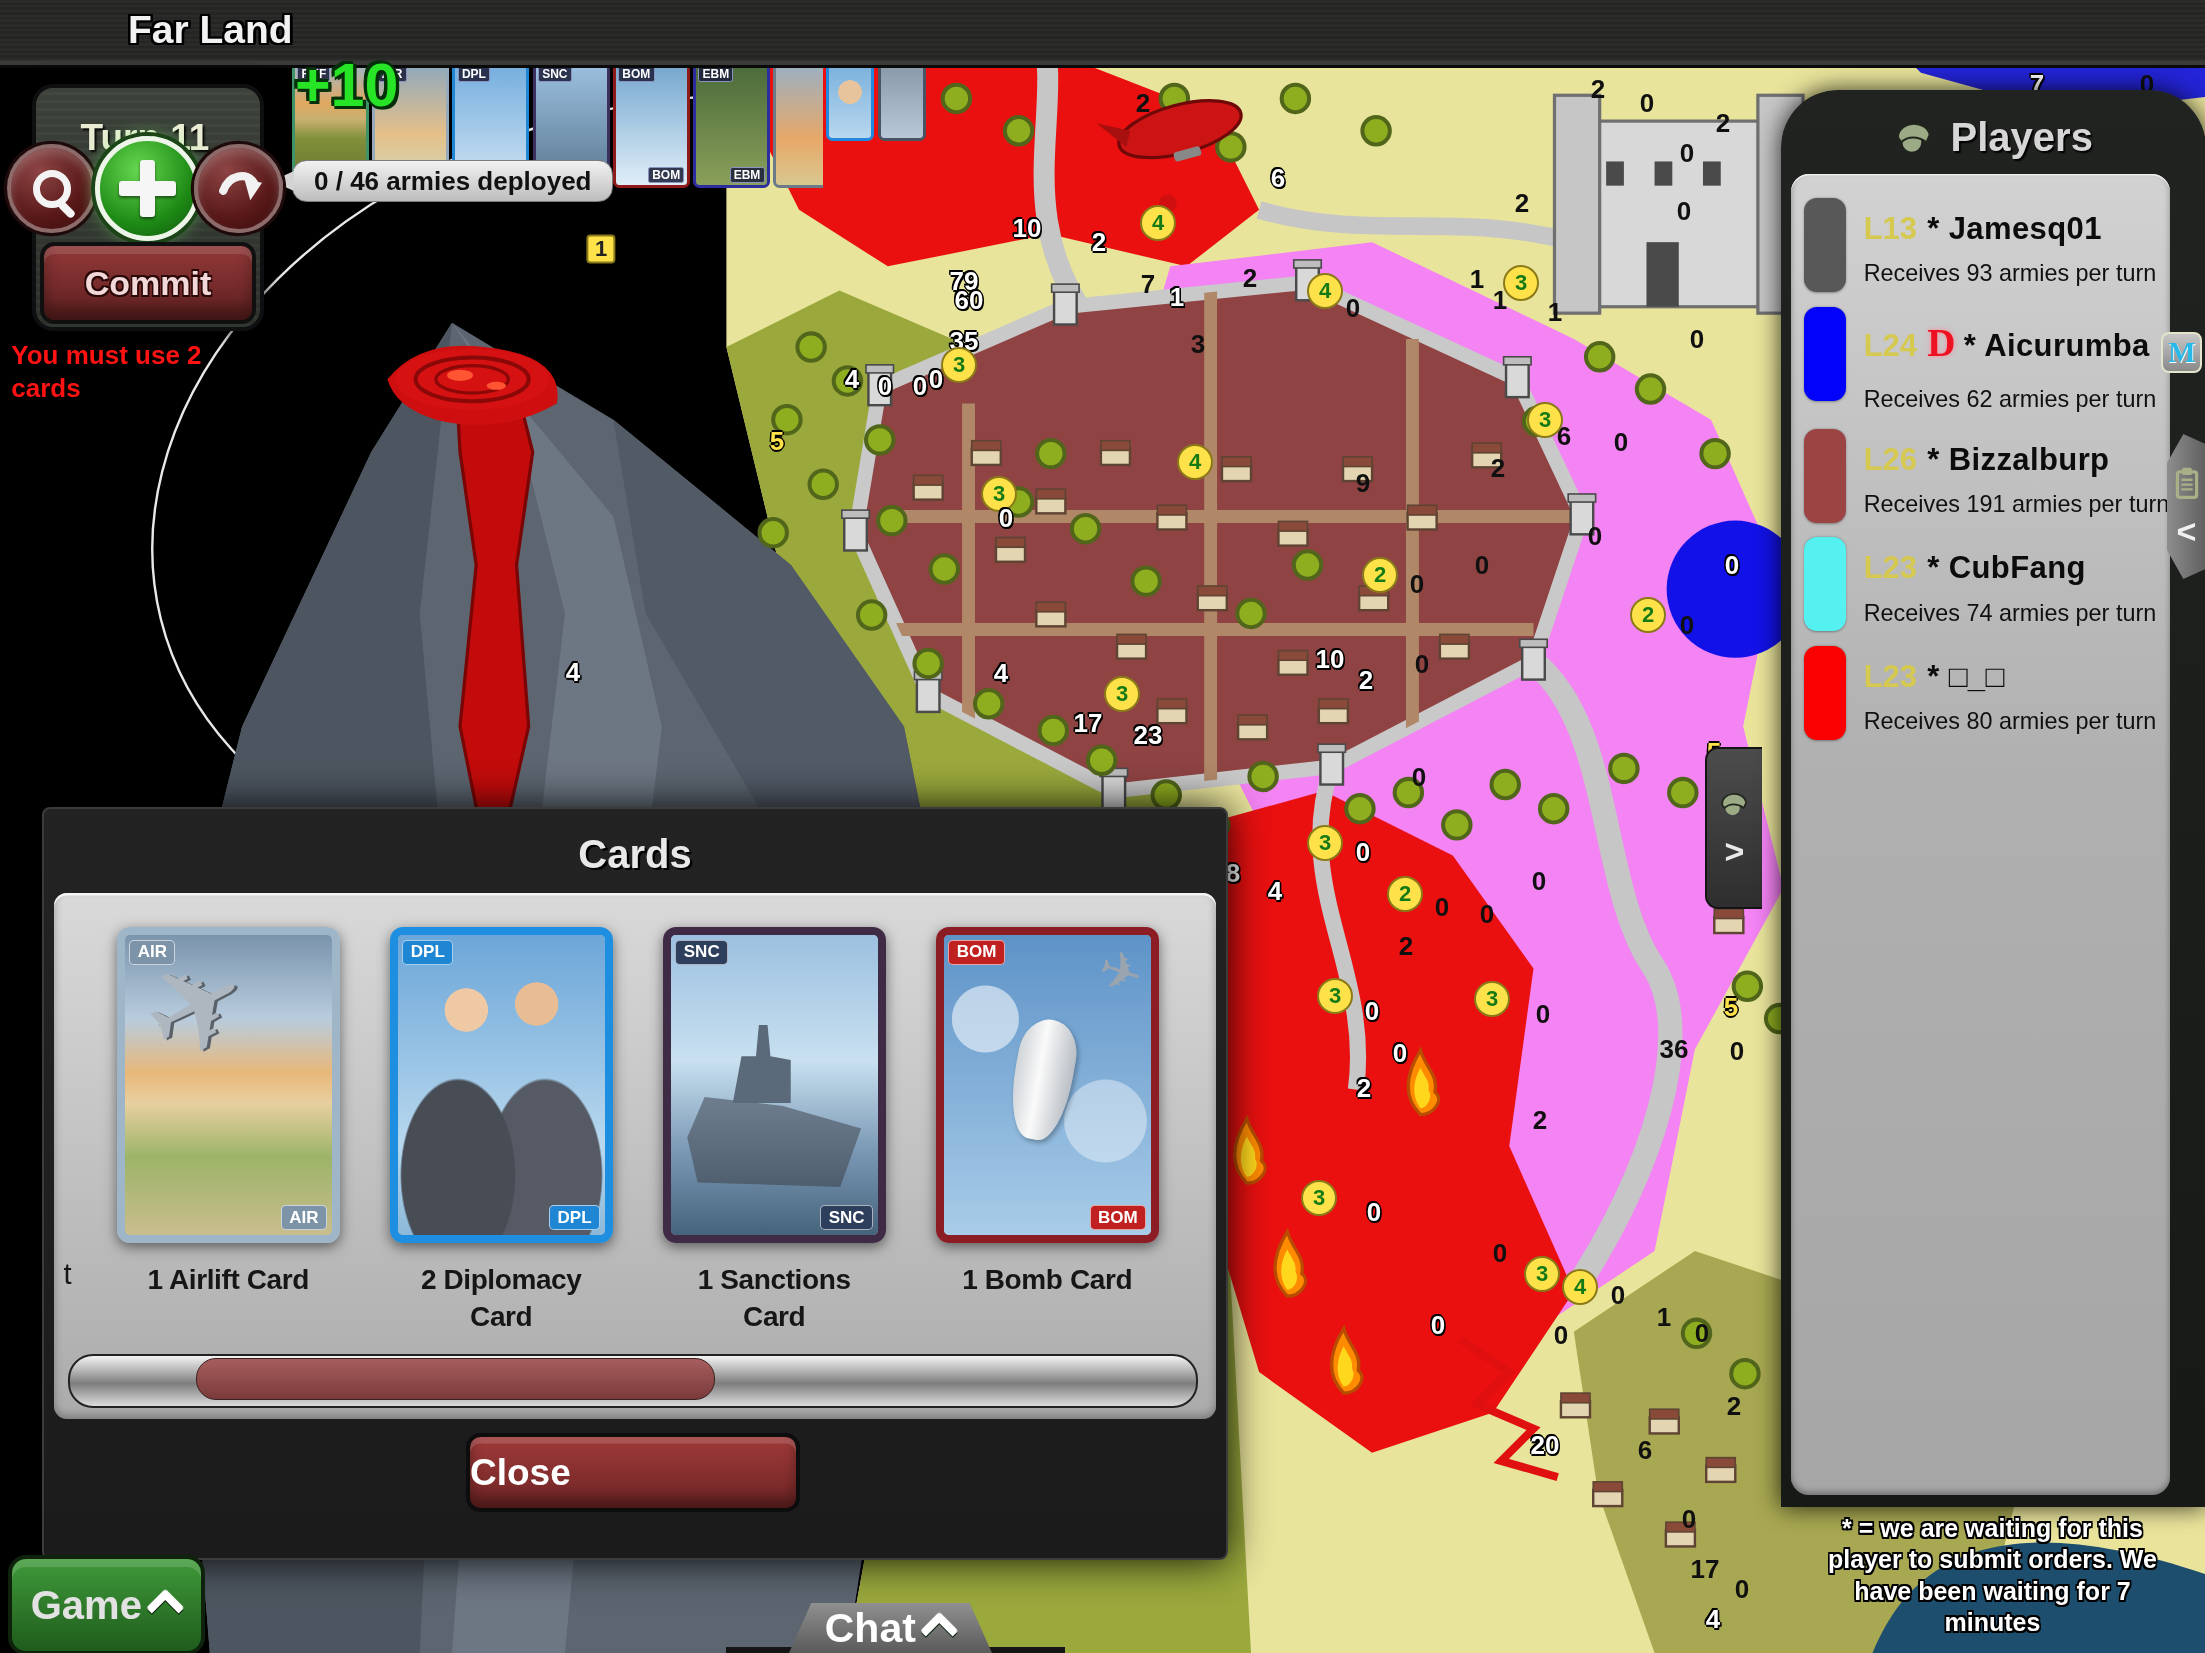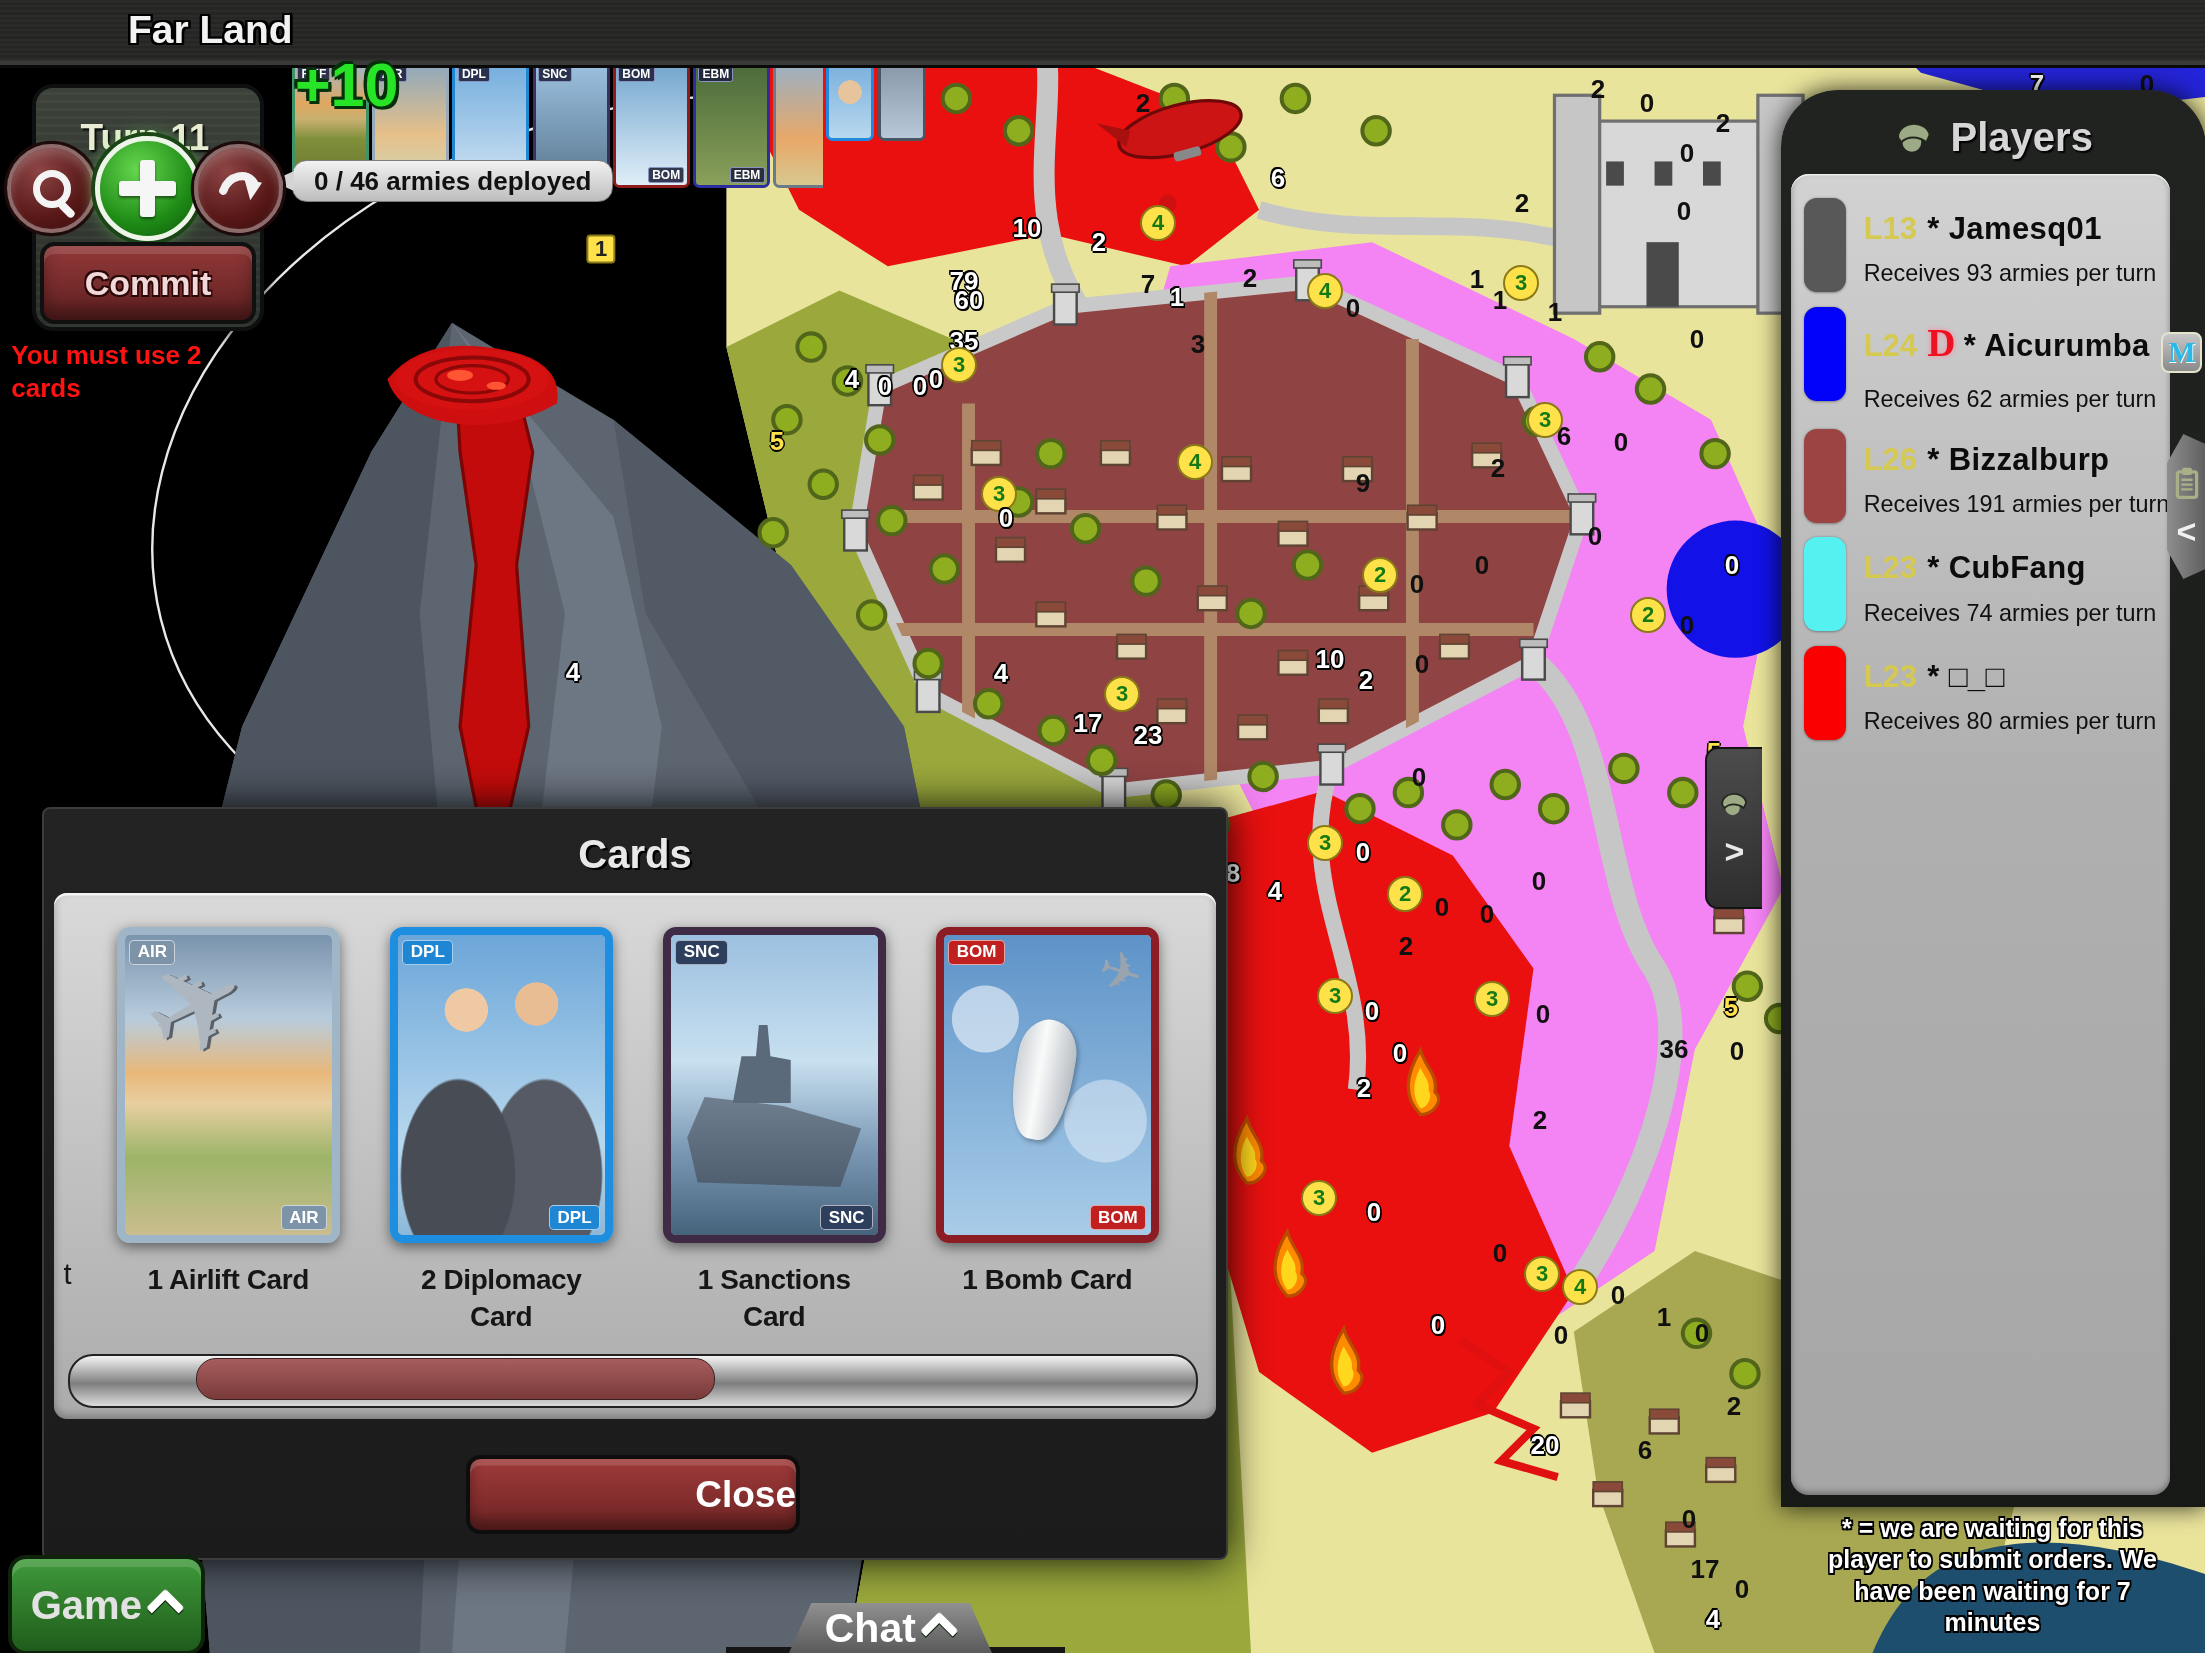--- a/index.html
+++ b/index.html
@@ -178,21 +178,21 @@
   .bc-label{margin-top:19.4px;text-align:center;font-size:28px;font-weight:bold;color:#161616;line-height:1.3;
     max-width:202px;margin-left:auto;margin-right:auto;letter-spacing:-0.4px;}
   #scrollbar{position:absolute;left:14.5px;bottom:11.3px;right:18px;height:50px;border-radius:25px;
     background:linear-gradient(180deg,#f4f4f4,#7e7e7e 55%,#dcdcdc);border:2.4px solid #222;}
   #scroll-thumb{position:absolute;left:126px;top:2.4px;width:517px;height:40px;border-radius:20px;
     background:linear-gradient(180deg,#a75d5d,#7a3a3a);border:1.6px solid #3a2020;cursor:pointer;}
   #dialog-footer{position:absolute;left:0;bottom:0;width:100%;height:136px;}
   #close-btn{position:absolute;left:422px;top:11.3px;width:326px;height:71px;border-radius:14.5px;
     background:linear-gradient(180deg,#a03a3a,#6e2424);border:4px solid #0d0d0d;
     box-shadow:inset 0 6.5px 0 rgba(255,255,255,.14),inset 0 -9.7px 13px rgba(0,0,0,.35);
-    display:flex;align-items:center;justify-content:flex-end;cursor:pointer;margin-top:22px;}
+    display:flex;align-items:center;justify-content:flex-start;cursor:pointer;}
   #close-btn span{font-size:37px;font-weight:bold;color:#fff;}
 
   
   #game-btn{left:8px;top:1555px;width:189px;height:92px;z-index:13;border-radius:18px;
     background:linear-gradient(180deg,#3f9a3a,#1f5c1c);border:4px solid #0e220c;
     box-shadow:inset 0 8px 0 rgba(255,255,255,.15);
     display:flex;align-items:center;justify-content:center;gap:13px;cursor:pointer;}
   #game-btn span{font-size:40px;font-weight:bold;color:#e2e2e2;}
   .chev-up{display:inline-block;width:19.4px;height:19.4px;border-top:8px solid #fff;border-left:8px solid #fff;
     transform:rotate(45deg) translateY(4.8px);border-radius:3.2px;filter:drop-shadow(1.6px 1.6px 0 #0a220a);}

